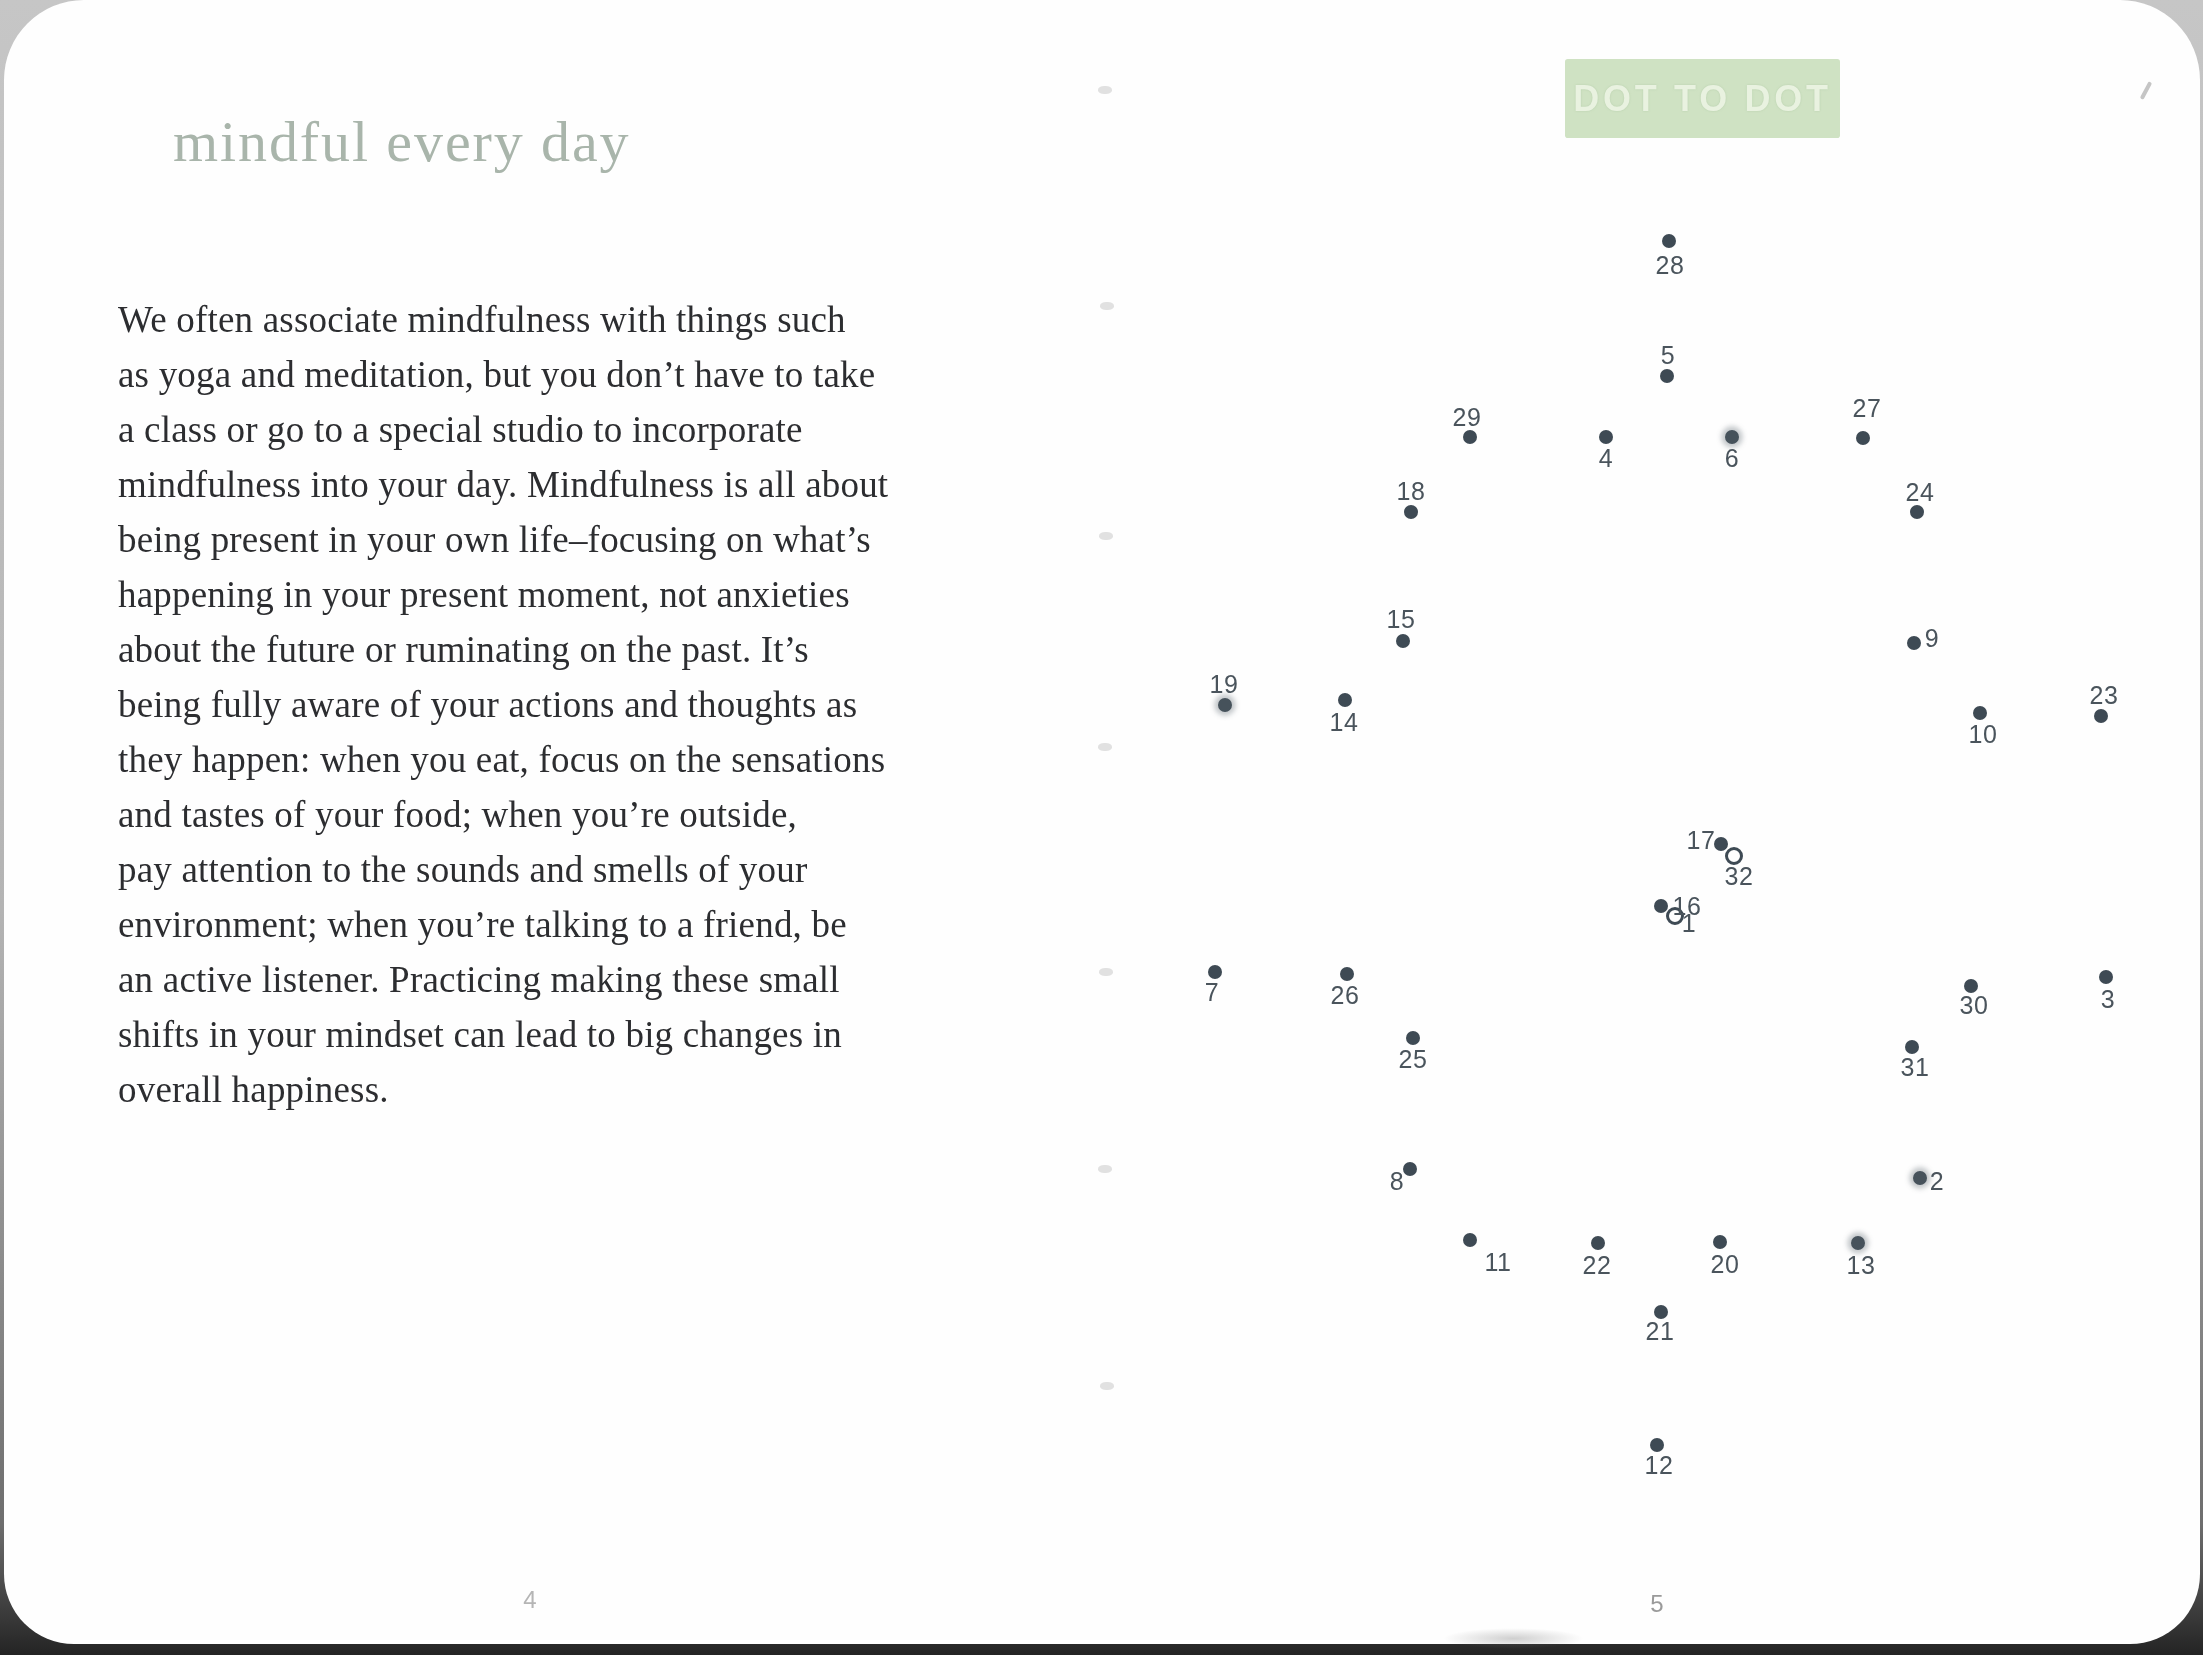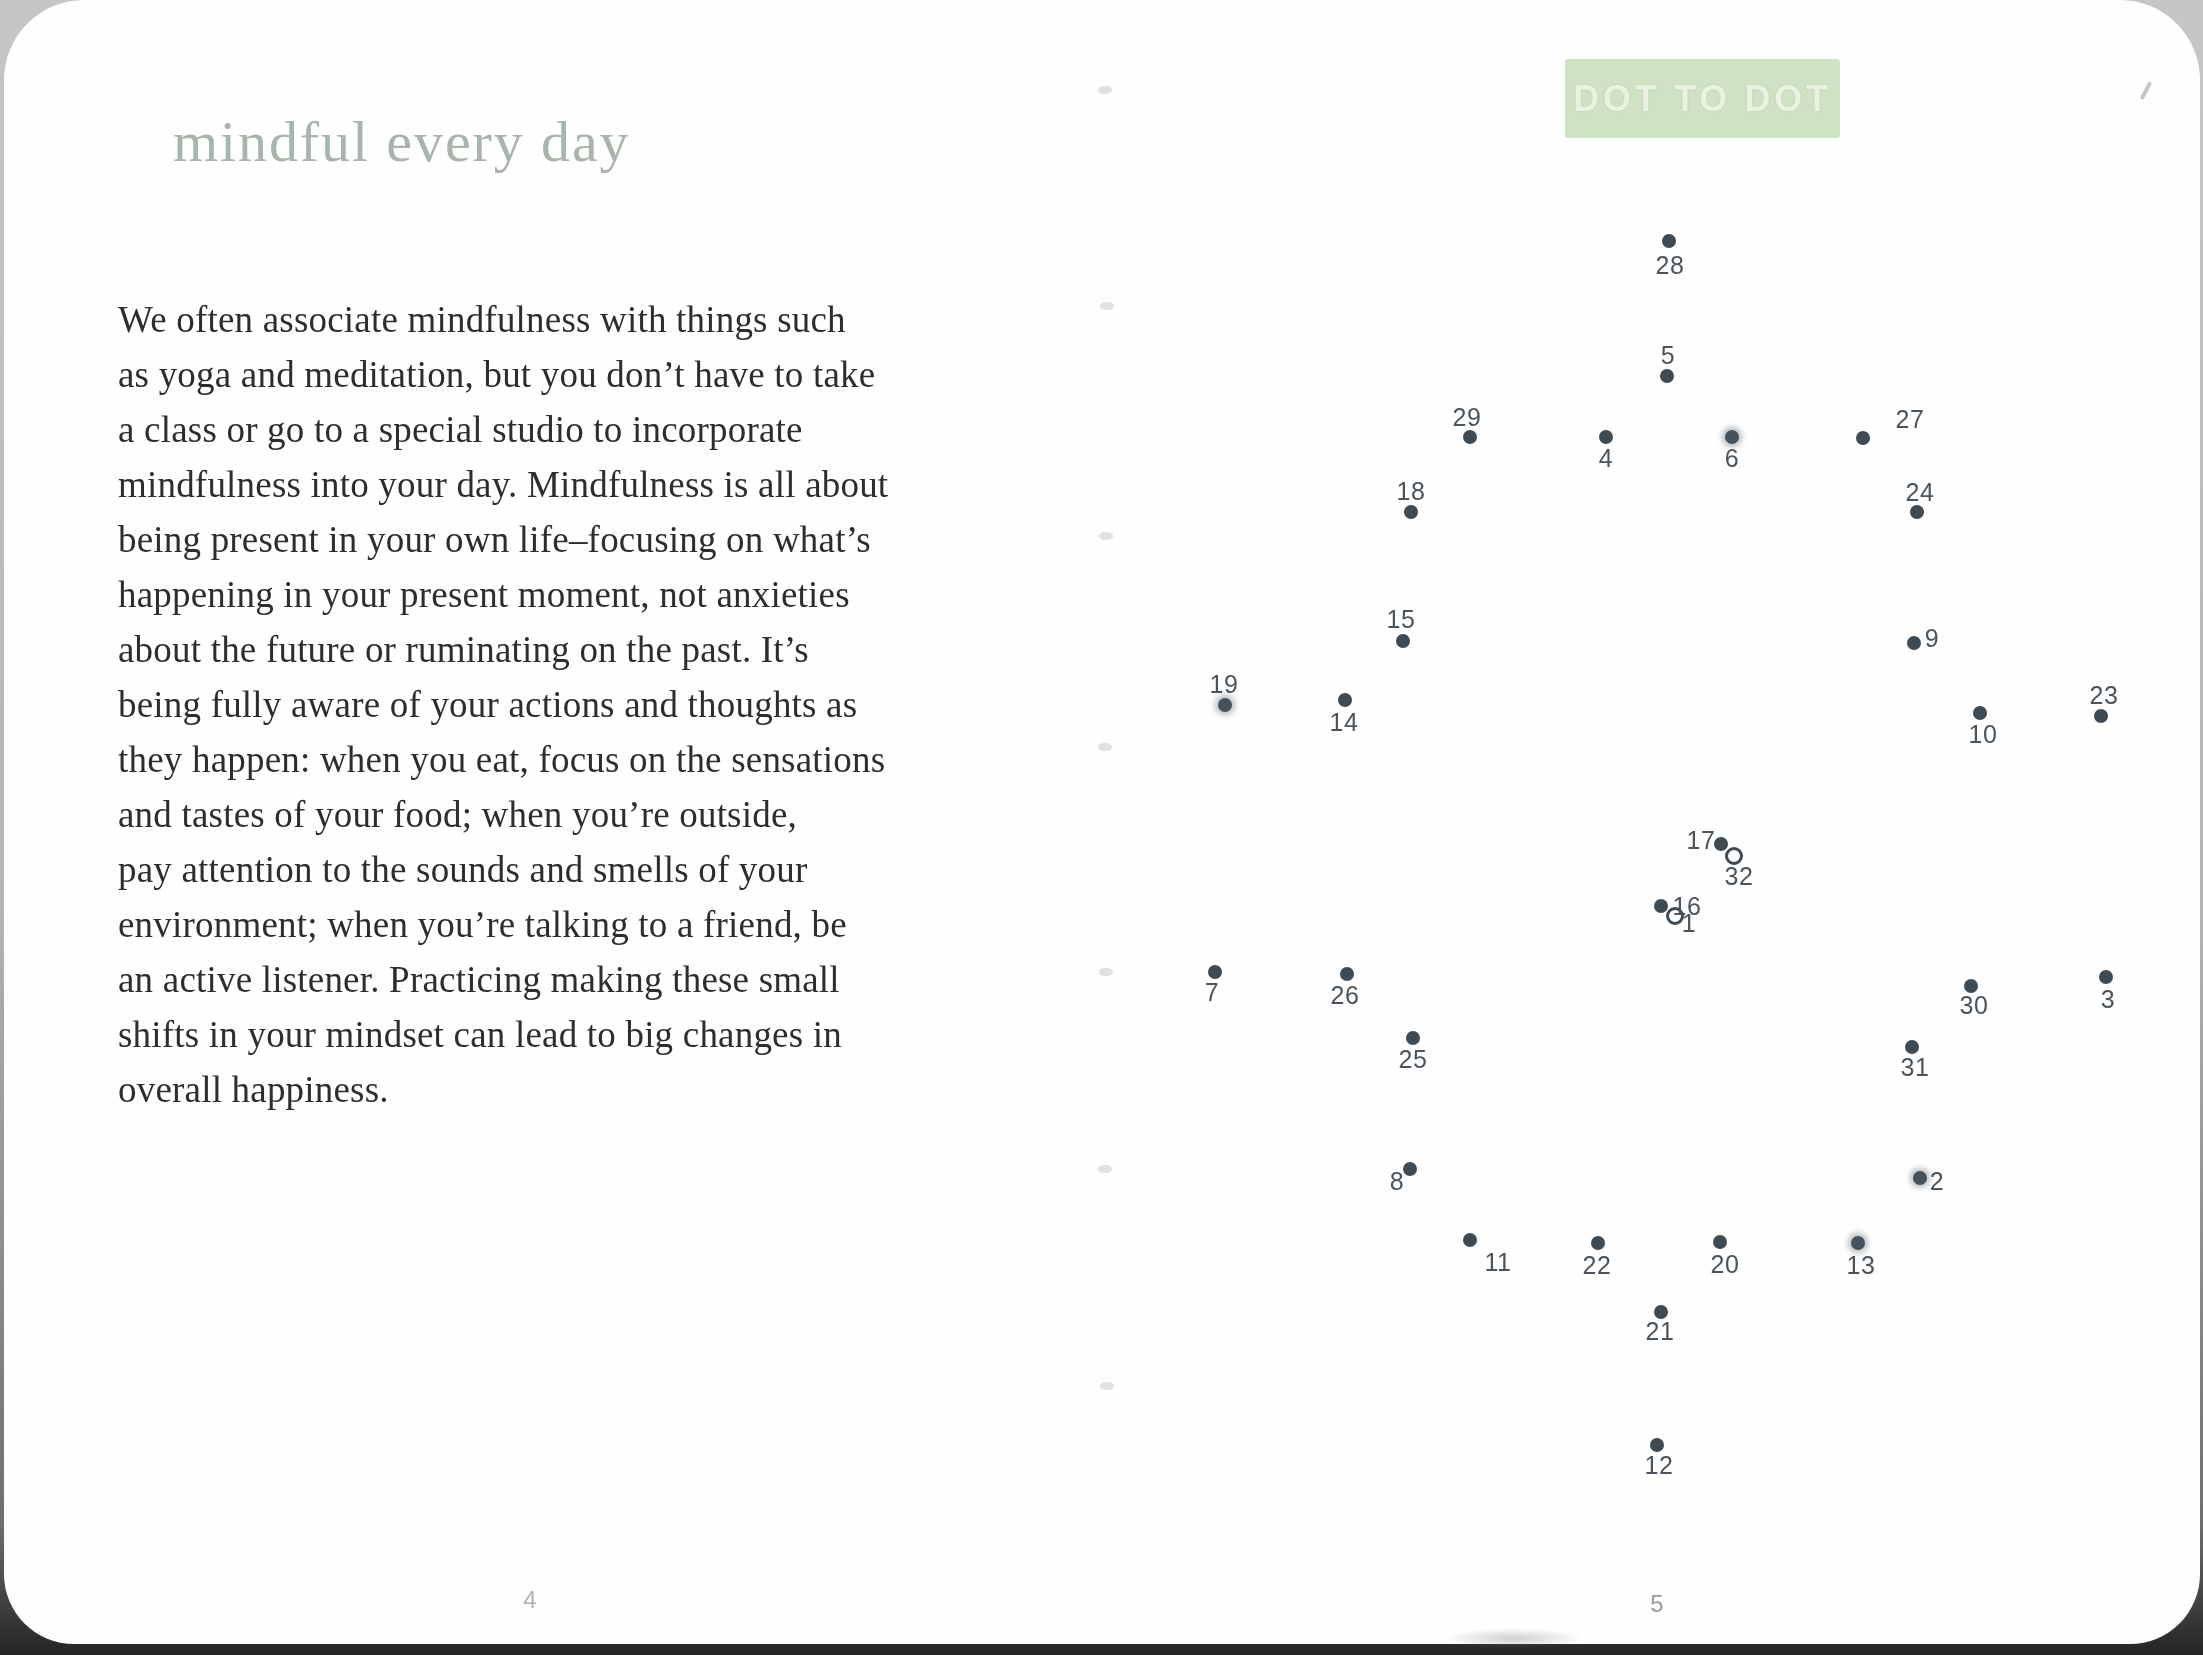--- a/index.html
+++ b/index.html
@@ -158,21 +158,21 @@
       <div class="dot-label" style="left: 1597px; top: 1265px;">22</div>
       <div class="dot" style="left: 2101px; top: 716px;"></div>
       <div class="dot-label" style="left: 2104px; top: 695px;">23</div>
       <div class="dot" style="left: 1917px; top: 512px;"></div>
       <div class="dot-label" style="left: 1920px; top: 492px;">24</div>
       <div class="dot" style="left: 1413px; top: 1038px;"></div>
       <div class="dot-label" style="left: 1413px; top: 1059px;">25</div>
       <div class="dot" style="left: 1347px; top: 974px;"></div>
       <div class="dot-label" style="left: 1345px; top: 995px;">26</div>
       <div class="dot" style="left: 1863px; top: 438px;"></div>
-      <div class="dot-label" style="left: 1867px; top: 419px; margin-left: 43px;">27</div>
+      <div class="dot-label" style="left: 1867px; top: 408px;">27</div>
       <div class="dot" style="left: 1669px; top: 241px;"></div>
       <div class="dot-label" style="left: 1670px; top: 265px;">28</div>
       <div class="dot" style="left: 1470px; top: 437px;"></div>
       <div class="dot-label" style="left: 1467px; top: 417px;">29</div>
       <div class="dot" style="left: 1971px; top: 986px;"></div>
       <div class="dot-label" style="left: 1974px; top: 1005px;">30</div>
       <div class="dot" style="left: 1912px; top: 1047px;"></div>
       <div class="dot-label" style="left: 1915px; top: 1067px;">31</div>
       <div class="dot open" style="left: 1734px; top: 856px;"></div>
       <div class="dot-label" style="left: 1739px; top: 876px;">32</div>

